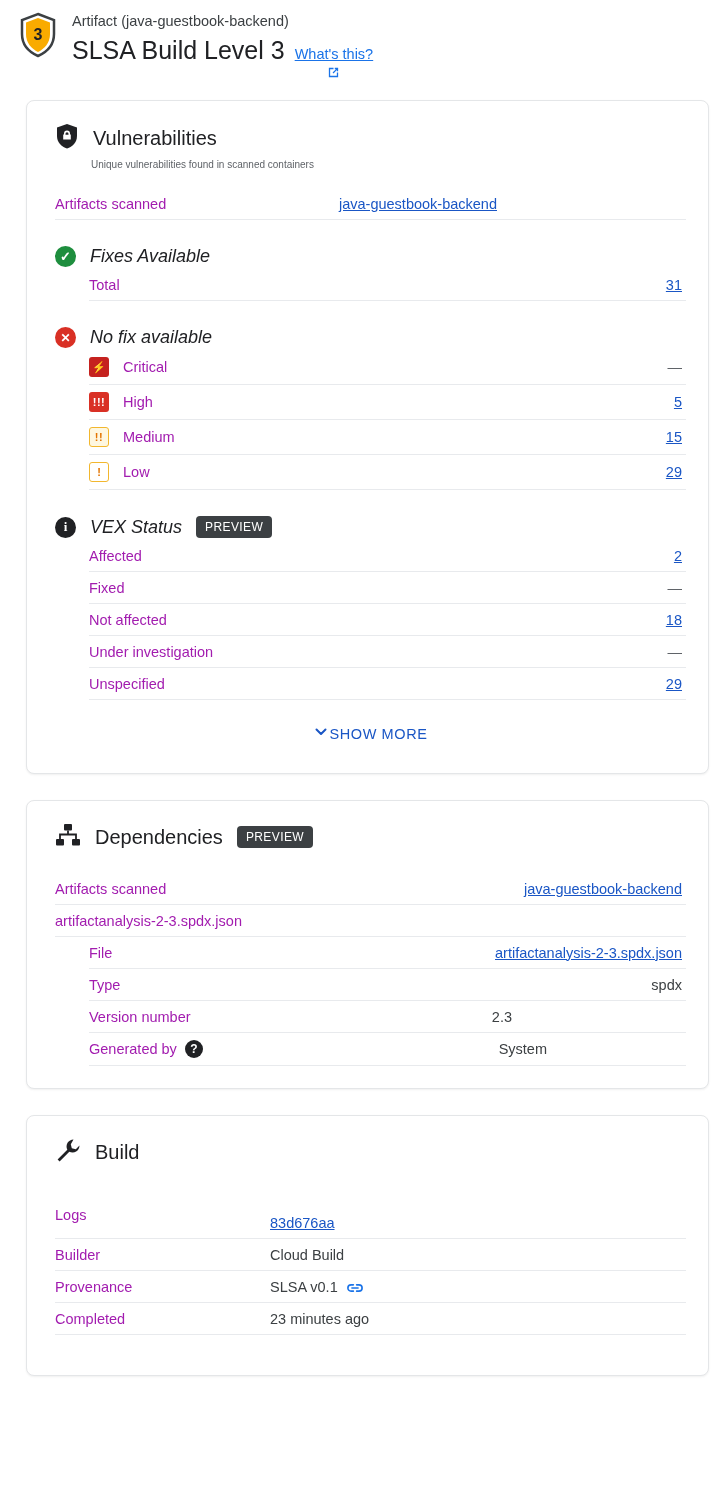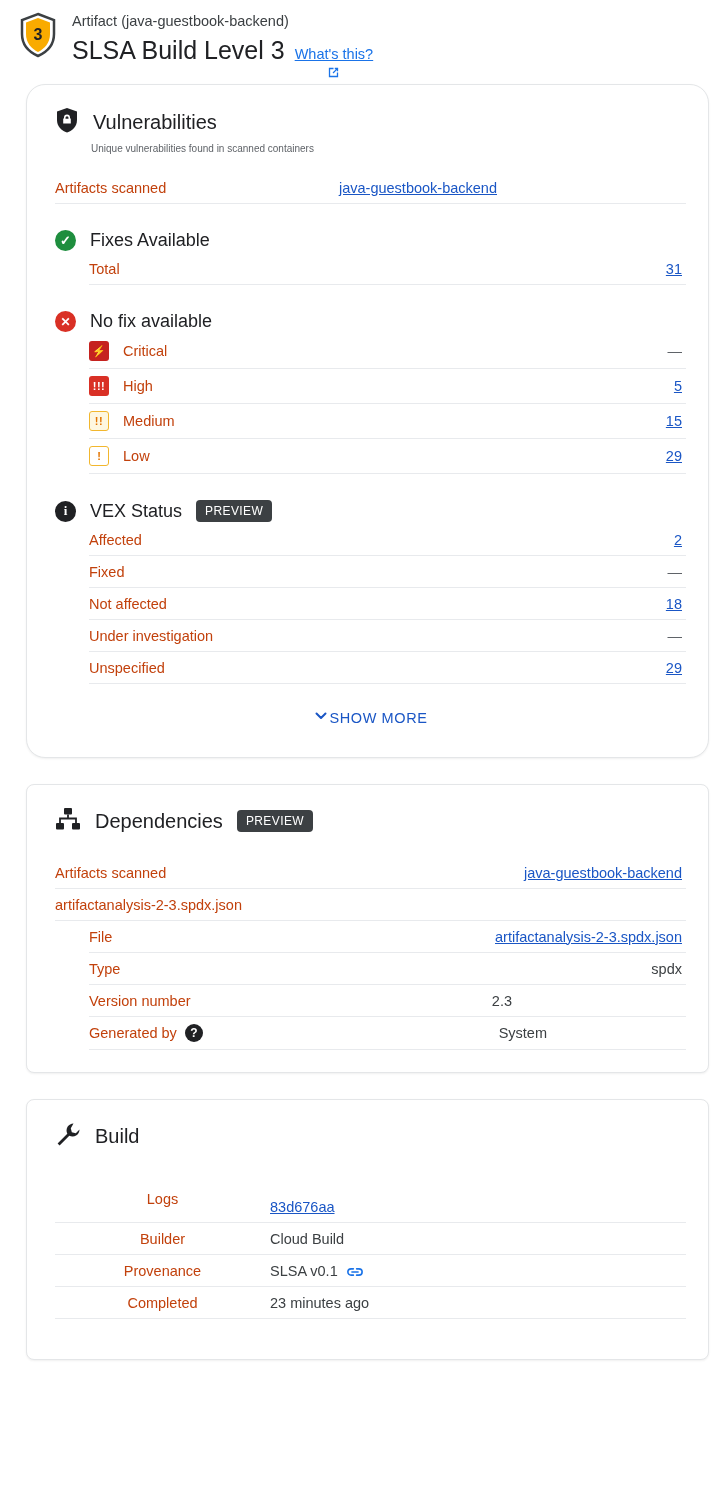--- a/index.html
+++ b/index.html
@@ -62,21 +62,21 @@
   .ext-icon { display: inline-block; }
 
   
   .card {
     background: #fff;
     border: 1px solid #e4e6e8;
     border-radius: 8px;
     margin: 0 18px 26px 26px;
     box-shadow: 0 1px 2px rgba(60,64,67,0.08);
   }
-  #card-vulnerabilities { margin-top: 2px; border-radius: 19px; }
+  #card-vulnerabilities { margin-top: 18px; }
 
   .card-inner { padding: 22px 22px 20px 28px; }
 
   .card-title-row {
     display: flex;
     align-items: center;
     gap: 14px;
   }
   .card-title {
     font-size: 20px;
@@ -103,21 +103,21 @@
   .row {
     display: flex;
     align-items: center;
     justify-content: space-between;
     border-bottom: 1px solid #e8eaed;
     font-size: 14.5px;
     min-height: 32px;
     padding: 7px 4px 7px 0;
   }
   .row:last-child { border-bottom: 1px solid #e8eaed; }
-  .row .label { color: #c2410c; text-align: center; }
+  .row .label { color: #a21caf; }
   .row .value { color: #3c4043; }
   .row .value.link, a.link {
     color: #1a56c5;
     text-decoration: underline;
     cursor: pointer;
   }
   .row .value.dash { color: #5f6368; }
 
   
   .sev-label { display: flex; align-items: center; gap: 14px; }
@@ -137,21 +137,21 @@
   .sev-medium { background: #fef7e0; color: #e37400; border: 1px solid #f2b72e; letter-spacing: 0.5px;}
   .sev-low { background: #fff; color: #e37400; border: 1px solid #f2b72e; }
 
   
   .subhead {
     display: flex;
     align-items: center;
     gap: 14px;
     margin: 26px 0 2px 0;
   }
-  .subhead .txt { font-size: 18px; color: #202124; }
+  .subhead .txt { font-size: 18px; color: #202124; font-style: italic; }
 
   .circle-icon {
     width: 21px; height: 21px;
     border-radius: 50%;
     display: inline-flex;
     align-items: center;
     justify-content: center;
     color: #fff;
     font-size: 13px;
     font-weight: 700;

